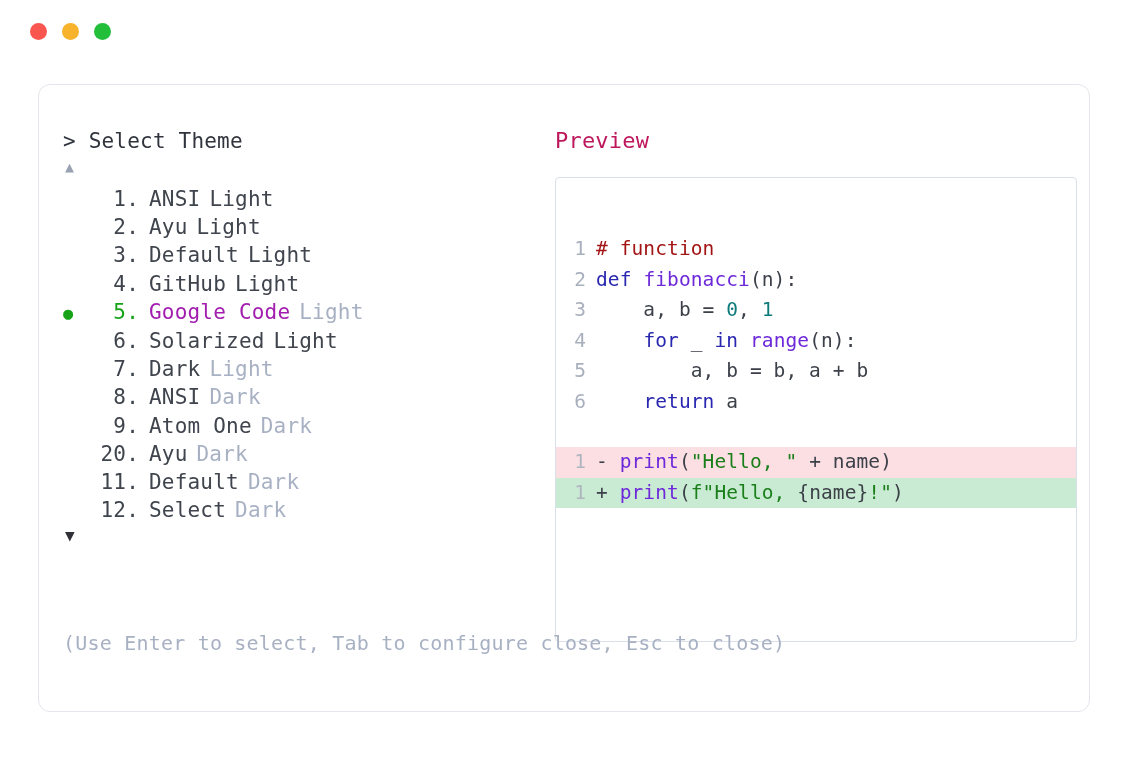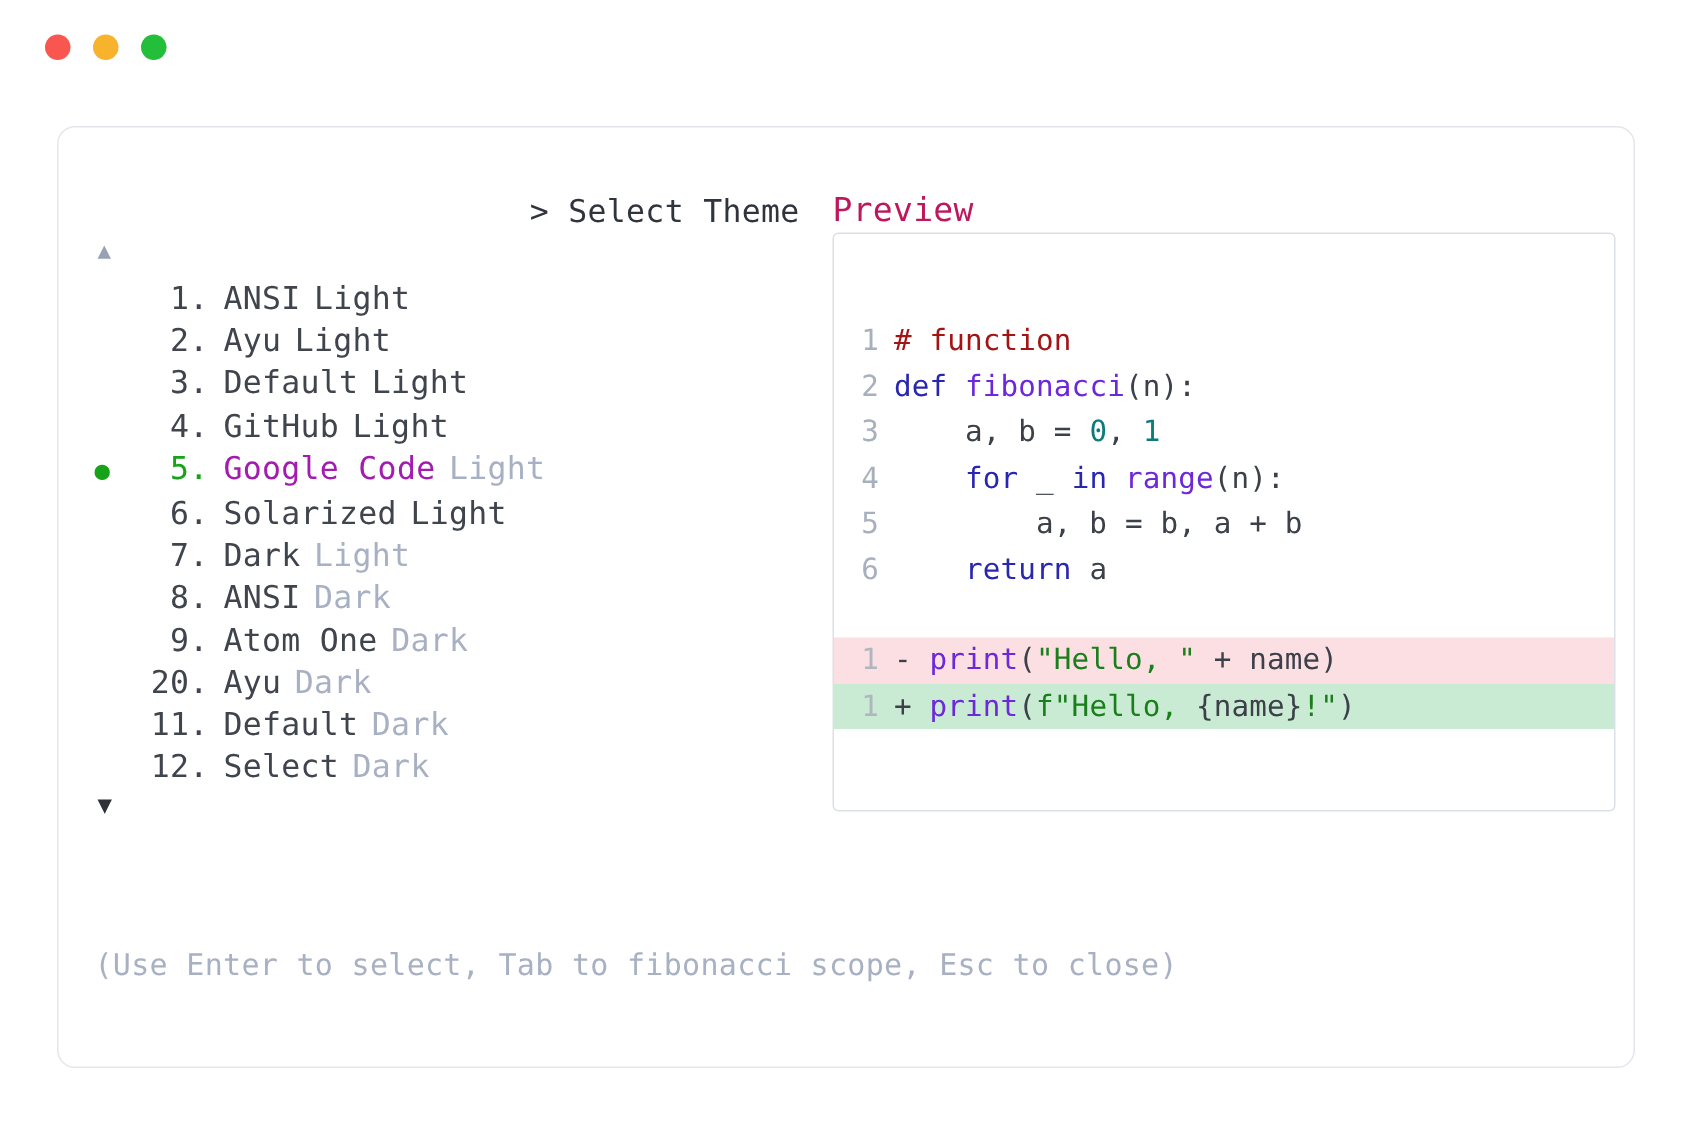--- a/index.html
+++ b/index.html
@@ -61,21 +61,20 @@
     width: 470px;
     flex: 0 0 470px;
   }
 
   .prompt-row {
     font-size: 21px;
     line-height: 28px;
     color: #30343c;
     letter-spacing: 0.2px;
     white-space: pre;
-    text-align: right;
   }
   .prompt-caret { color: #30343c; }
 
   .scroll-arrow {
     font-size: 15px;
     line-height: 24px;
     height: 24px;
     padding-left: 2px;
     white-space: pre;
   }
@@ -117,22 +116,23 @@
     flex: 1 1 auto;
     padding-left: 22px;
   }
   .preview-label {
     font-size: 22px;
     line-height: 28px;
     color: #be185d;
     letter-spacing: 0.2px;
   }
   .code-panel {
+    margin-top: 22px;
     width: 522px;
-    height: 386px;
+    height: 465px;
     box-sizing: border-box;
     background: #ffffff;
     border: 1px solid #dbe0e8;
     border-radius: 4px;
     padding: 56px 0 0 0;
     overflow: hidden;
   }
   .code-line {
     font-size: 19.5px;
     line-height: 30.5px;
@@ -223,14 +223,14 @@
             <div class="code-line"><span class="ln">6</span><span class="tok-plain">    </span><span class="tok-kw">return</span><span class="tok-plain"> a</span></div>
             <div class="code-line blank-line">&nbsp;</div>
             <div class="code-line del"><span class="ln">1</span><span class="tok-diffmark">- </span><span class="tok-fn">print</span><span class="tok-plain">(</span><span class="tok-str">"Hello, "</span><span class="tok-plain"> + name)</span></div>
             <div class="code-line add"><span class="ln">1</span><span class="tok-diffmark">+ </span><span class="tok-fn">print</span><span class="tok-plain">(</span><span class="tok-str">f"Hello, </span><span class="tok-plain">{name}</span><span class="tok-str">!"</span><span class="tok-plain">)</span></div>
           </div>
       </div>
 
     </div>
   </div>
 
-  <div class="footer-hint">(Use Enter to select, Tab to fibonacci scope, Esc to close)</div>
+  <div class="footer-hint">(Use Enter to select, Tab to configure close, Esc to close)</div>
 </div>
 
 </body></html>

